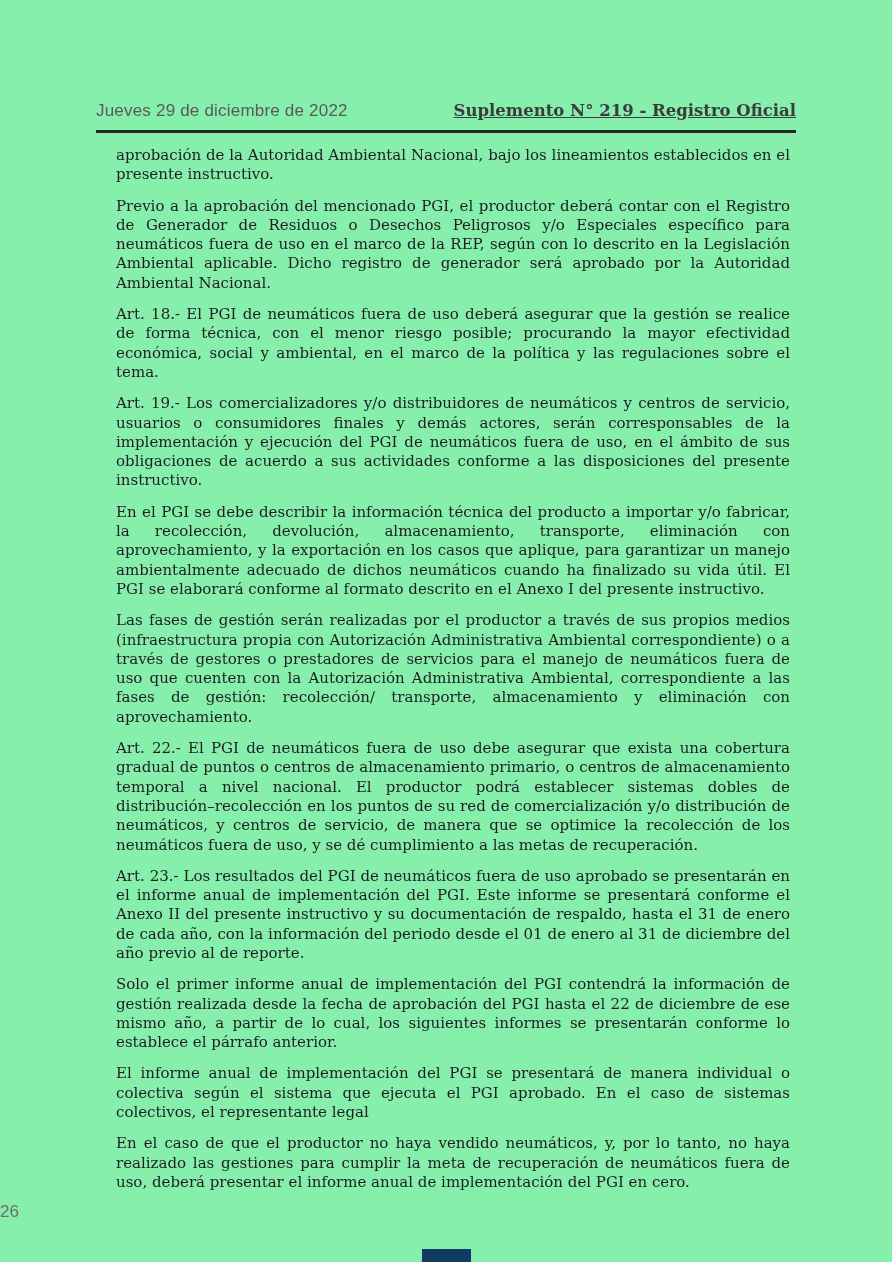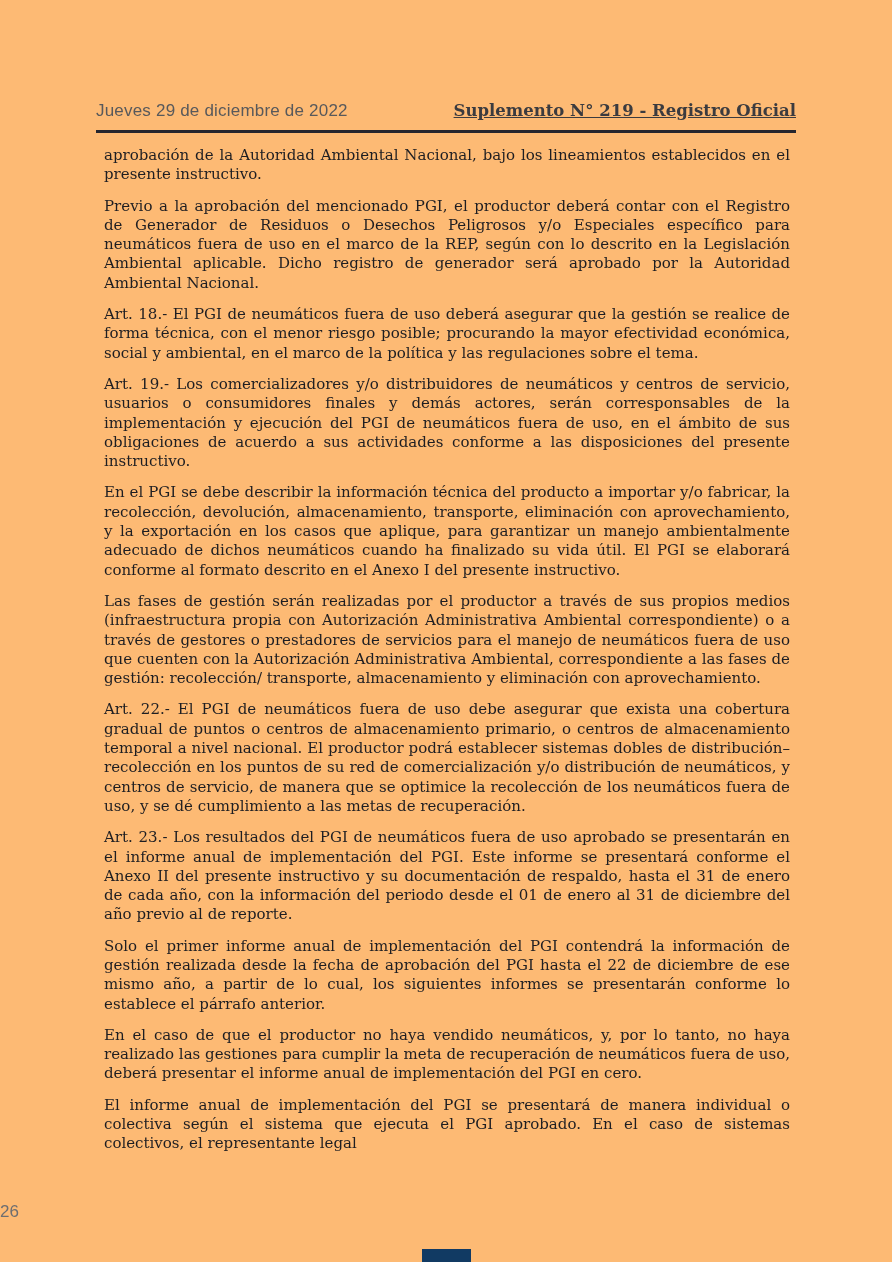--- a/index.html
+++ b/index.html
@@ -4,21 +4,21 @@
 <style>
   html, body {
     margin: 0;
     padding: 0;
     background: #ffffff;
   }
   .page {
     position: relative;
     width: 892px;
     height: 1262px;
-    background: #fdba74;
+    background: #86efac;
     overflow: hidden;
     font-family: "DejaVu Serif", serif;
   }
   .header {
     position: absolute;
     left: 96px;
     width: 700px;
     top: 101px;
     display: flex;
     justify-content: space-between;
@@ -43,21 +43,21 @@
     position: absolute;
     left: 104px;
     width: 686px;
     top: 146px;
     font-size: 15px;
     line-height: 19.3px;
     color: #1e1e22;
     text-align: justify;
   }
   .para {
-    margin: 0 0 12px 0;
+    margin: 0 0 12px 12px;
   }
   .para .lead {
     font-weight: normal;
   }
   .footer-pagenum {
     position: absolute;
     left: 0;
     width: 100%;
     top: 1202px;
     text-align: left;
@@ -98,22 +98,22 @@
 
     <p class="para"><span class="ptext">Las fases de gestión serán realizadas por el productor a través de sus propios medios (infraestructura propia con Autorización Administrativa Ambiental correspondiente) o a través de gestores o prestadores de servicios para el manejo de neumáticos fuera de uso que cuenten con la Autorización Administrativa Ambiental, correspondiente a las fases de gestión: recolección/ transporte, almacenamiento y eliminación con aprovechamiento.</span></p>
 
 
     <p class="para"><b class="lead">Art. 22.-</b><span class="ptext"> El PGI de neumáticos fuera de uso debe asegurar que exista una cobertura gradual de puntos o centros de almacenamiento primario, o centros de almacenamiento temporal a nivel nacional. El productor podrá establecer sistemas dobles de distribución–recolección en los puntos de su red de comercialización y/o distribución de neumáticos, y centros de servicio, de manera que se optimice la recolección de los neumáticos fuera de uso, y se dé cumplimiento a las metas de recuperación.</span></p>
 
     <p class="para"><b class="lead">Art. 23.-</b><span class="ptext"> Los resultados del PGI de neumáticos fuera de uso aprobado se presentarán en el informe anual de implementación del PGI. Este informe se presentará conforme el Anexo II del presente instructivo y su documentación de respaldo, hasta el 31 de enero de cada año, con la información del periodo desde el 01 de enero al 31 de diciembre del año previo al de reporte.</span></p>
 
     <p class="para"><span class="ptext">Solo el primer informe anual de implementación del PGI contendrá la información de gestión realizada desde la fecha de aprobación del PGI hasta el 22 de diciembre de ese mismo año, a partir de lo cual, los siguientes informes se presentarán conforme lo establece el párrafo anterior.</span></p>
 
+    <p class="para"><span class="ptext">El informe anual de implementación del PGI se presentará de manera individual o colectiva según el sistema que ejecuta el PGI aprobado. En el caso de sistemas colectivos, el representante legal</span></p>
+
     <p class="para"><span class="ptext">En el caso de que el productor no haya vendido neumáticos, y, por lo tanto, no haya realizado las gestiones para cumplir la meta de recuperación de neumáticos fuera de uso, deberá presentar el informe anual de implementación del PGI en cero.</span></p>
-
-    <p class="para"><span class="ptext">El informe anual de implementación del PGI se presentará de manera individual o colectiva según el sistema que ejecuta el PGI aprobado. En el caso de sistemas colectivos, el representante legal</span></p>
   </div>
 
   <div class="footer-pagenum">26</div>
 
   <div class="accent-bar"></div>
 
 </div>
 
 </body></html>

